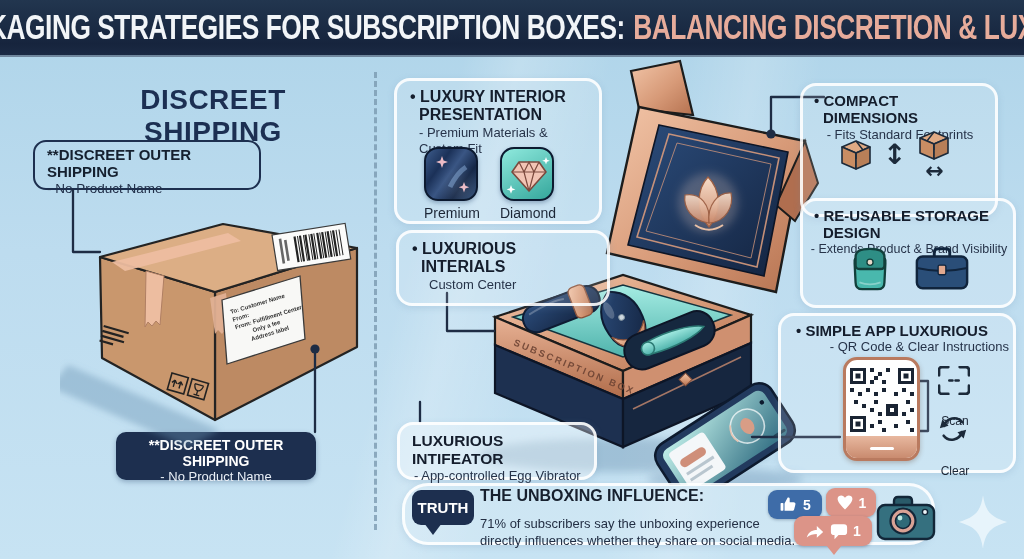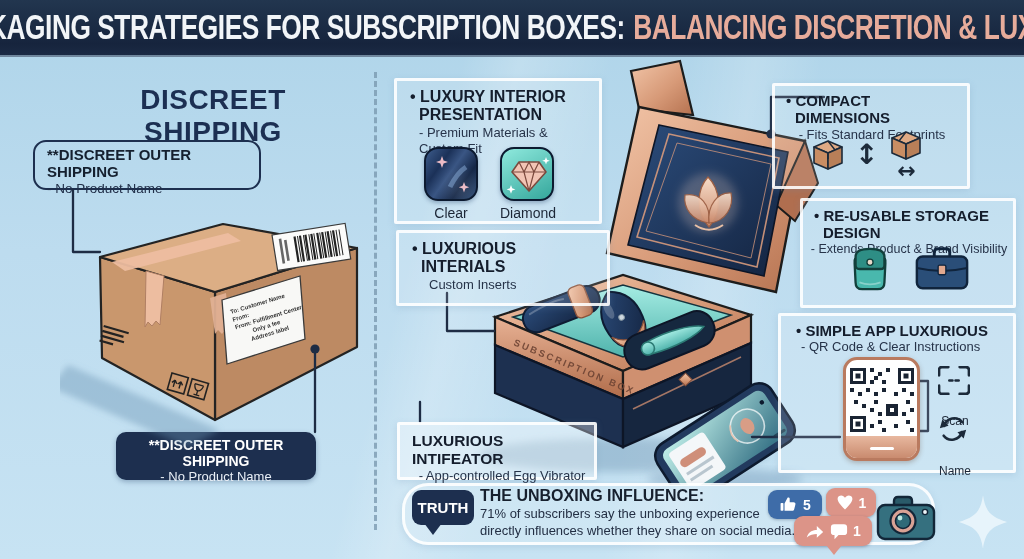--- a/index.html
+++ b/index.html
@@ -28,34 +28,34 @@
   .callout-outline .t1 { font-size:15px; font-weight:bold; color:#15202f; }
   .callout-outline .t2 { font-size:13.5px; color:#22304a; margin-top:1px; }
   .callout-dark { left:116px; top:432px; width:200px; height:48px;
     background:#1d2f4f; border-radius:10px; text-align:center; padding-top:5px;
     box-shadow:0 2px 5px rgba(40,70,110,.35); }
   .callout-dark .t1 { font-size:14px; font-weight:bold; color:#fff; }
   .callout-dark .t2 { font-size:13px; color:#e8eef6; }
   .divider { left:374px; top:72px; height:458px; width:0;
     border-left:3.5px dashed #7796ad; opacity:.75; }
   
-  .card { border:3px solid rgba(255,255,255,.88); border-radius:2px;
+  .card { border:3px solid rgba(255,255,255,.88); border-radius:16px;
     background:rgba(255,255,255,.14); box-shadow:0 2px 7px rgba(110,145,180,.22); }
   .card h3 { font-size:15px; font-weight:bold; color:#141d2c; line-height:1.15;
     padding-left:14px; text-indent:-9px; }
   .card .sub { font-size:13px; color:#263349; line-height:1.25; padding-left:14px; }
   #card-luxury { left:394px; top:78px; width:208px; height:146px; padding:7px 6px 0 8px; }
   #card-luxury h3 { font-size:16px; }
   #card-interials { left:396px; top:230px; width:214px; height:76px; padding:7px 6px 4px 8px; }
   #card-interials h3 { font-size:16px; }
   #card-intifeator { left:397px; top:422px; width:200px; height:58px; padding:7px 4px 0 12px;
     background:rgba(255,255,255,.34); }
   #card-intifeator h3 { font-size:15.5px; padding-left:0; text-indent:0; }
-  #card-intifeator .sub { padding-left:2px;text-align:center; }
-  #card-compact { left:772px; top:83px; width:198px; height:106px; padding:6px 4px 0 6px; }
+  #card-intifeator .sub { padding-left:2px; }
+  #card-compact { left:800px; top:83px; width:198px; height:134px; padding:6px 4px 0 6px; }
   #card-reusable { left:800px; top:198px; width:216px; height:110px; padding:6px 4px 0 6px; }
   #card-simpleapp { left:778px; top:313px; width:238px; height:160px; padding:6px 4px 0 10px; }
   .mat-row { position:absolute; left:27px; top:66px; display:flex; gap:22px; }
   .mat { width:54px; text-align:center; }
   .mat .tile { width:54px; height:54px; border-radius:14px; border:2px solid #0c1a30;
     position:relative; overflow:hidden; box-shadow:0 2px 4px rgba(30,60,100,.35); }
   .tile.velvet { background:
       radial-gradient(circle at 72% 82%, rgba(255,255,255,.10), transparent 45%),
       linear-gradient(125deg,#3d5c8c 0%,#1b3158 30%,#3a5684 48%,#142646 72%,#2c4a74 100%); }
   .tile.diamond { background:linear-gradient(150deg,#8fe9dd 0%,#35a79c 100%); }
@@ -73,21 +73,21 @@
     margin-left:-12px; background:#fff; border-radius:2px; }
   
   #truth-card { left:402px; top:483px; width:533px; height:62px; border-radius:26px; }
   .truth-badge { left:412px; top:490px; width:62px; height:35px; background:#1d2f4f;
     border-radius:9px; color:#fff; font-weight:bold; font-size:15px;
     display:flex; align-items:center; justify-content:center; z-index:6; }
   .truth-tail { left:424px; top:523px; width:0; height:0; z-index:6;
     border-left:9px solid transparent; border-right:9px solid transparent;
     border-top:12px solid #1d2f4f; }
   .truth-title { left:480px; top:487px; font-size:16px; font-weight:bold; color:#17202e; }
-  .truth-line { left:480px; font-size:13px; color:#232f44; }
+  .truth-line { left:480px; font-size:13px; color:#232f44;margin-top:10px; }
   .badge { position:absolute; border-radius:9px; display:flex; align-items:center;
     justify-content:center; gap:5px; color:#fff; font-size:14px; font-weight:bold;
     box-shadow:0 1px 3px rgba(40,60,90,.35); }
   .badge.blue { background:#3e6ca8; }
   .badge.rose { background:#dc9488; }
   .share-tail { left:826px; top:545px; width:0; height:0; z-index:7;
     border-left:8px solid transparent; border-right:8px solid transparent;
     border-top:10px solid #dc9488; }
 </style>
 </head>
@@ -272,39 +272,39 @@
     <div class="sub">- Premium Materials &amp; Custom Fit</div>
     <div class="mat-row">
       <div class="mat">
         <div class="tile velvet">
           <svg width="54" height="54" viewBox="0 0 54 54">
             <path d="M40,18 q-9,6 -16,20" stroke="rgba(140,175,220,.5)" stroke-width="5" fill="none"></path>
             <path d="M16,7 l1.6,4.4 4.4,1.6 -4.4,1.6 -1.6,4.4 -1.6,-4.4 -4.4,-1.6 4.4,-1.6 Z" fill="#ecbcc6"></path>
             <path d="M38,33 l1.4,3.8 3.8,1.4 -3.8,1.4 -1.4,3.8 -1.4,-3.8 -3.8,-1.4 3.8,-1.4 Z" fill="#ecbcc6"></path>
           </svg>
         </div>
-        <div class="lbl">Clear</div>
+        <div class="lbl">Premium</div>
       </div>
       <div class="mat">
         <div class="tile diamond">
           <svg width="54" height="54" viewBox="0 0 54 54">
             <polygon points="17,13 37,13 44,23 27,42 10,23" fill="#f2c4b4" stroke="#7c4a3e" stroke-width="1.6" stroke-linejoin="round"></polygon>
             <path d="M10,23 H44 M17,13 L22,23 L27,42 M37,13 L32,23 L27,42 M22,23 L27,13 L32,23" stroke="#7c4a3e" stroke-width="1.2" fill="none"></path>
             <path d="M9,36 l1.2,3.2 3.2,1.2 -3.2,1.2 -1.2,3.2 -1.2,-3.2 -3.2,-1.2 3.2,-1.2 Z" fill="#fff"></path>
             <path d="M44,8 l1,2.8 2.8,1 -2.8,1 -1,2.8 -1,-2.8 -2.8,-1 2.8,-1 Z" fill="#fff"></path>
           </svg>
         </div>
         <div class="lbl">Diamond</div>
       </div>
     </div>
   </div>
 
   <div class="abs card" id="card-interials" style="z-index:4">
     <h3>• LUXURIOUS INTERIALS</h3>
-    <div class="sub" style="padding-left:22px">Custom Inserts</div>
+    <div class="sub" style="padding-left:22px">Custom Center</div>
   </div>
 
   <div class="abs card" id="card-intifeator" style="z-index:4">
     <h3>LUXURIOUS INTIFEATOR</h3>
     <div class="sub">- App-controlled Egg Vibrator</div>
   </div>
 
   <div class="abs card" id="card-compact" style="z-index:4">
     <h3>• COMPACT DIMENSIONS</h3>
     <div class="sub" style="text-align:center;padding-left:0">- Fits Standard Footprints</div>
@@ -342,21 +342,21 @@
         <path d="M22,11 V7 Q22,3 26,3 h8 Q38,3 38,7 v4" fill="none" stroke="#10243c" stroke-width="3"></path>
         <rect x="4" y="11" width="52" height="33" rx="6" fill="#2a4e78" stroke="#10243c" stroke-width="2.5"></rect>
         <path d="M4,23 Q30,29 56,23" fill="none" stroke="#10243c" stroke-width="2"></path>
         <rect x="26" y="20" width="8" height="10" rx="1.5" fill="#e2a98f" stroke="#10243c" stroke-width="1.4"></rect>
       </svg>
     </div>
   </div>
 
   <div class="abs card" id="card-simpleapp" style="z-index:4">
     <h3>• SIMPLE APP LUXURIOUS</h3>
-    <div class="sub" style="text-align:left;padding-left:10px">- QR Code &amp; Clear Instructions</div>
+    <div class="sub" style="text-align:right;padding-left:10px">- QR Code &amp; Clear Instructions</div>
   </div>
 
   <div class="abs qr-phone" style="z-index:5">
     <svg style="position:absolute;left:4px;top:8px" width="64" height="64" viewBox="0 0 64 64">
       <g fill="#1a2433">
         <rect x="0" y="0" width="16" height="16"></rect>
           <rect x="48" y="0" width="16" height="16"></rect>
           <rect x="0" y="48" width="16" height="16"></rect>
         <rect x="3" y="3" width="10" height="10" fill="#fff"></rect>
           <rect x="51" y="3" width="10" height="10" fill="#fff"></rect>
@@ -410,21 +410,21 @@
   </svg>
   <div class="abs small-lbl" style="left:934px;top:396px;width:42px;z-index:5">Scan</div>
   <svg class="abs" style="left:938px;top:414px;z-index:5" width="30" height="30" viewBox="0 0 29 29">
     <g fill="none" stroke="#1c2a3a" stroke-width="2.6" stroke-linecap="round">
       <path d="M23.5,8 A10,10 0 0 0 6,11.5"></path>
       <path d="M5.5,21 A10,10 0 0 0 23,17.5"></path>
     </g>
     <polygon points="4.2,5.2 1.8,13.8 10.2,11.4" fill="#1c2a3a"></polygon>
     <polygon points="24.8,23.8 27.2,15.2 18.8,17.6" fill="#1c2a3a"></polygon>
   </svg>
-  <div class="abs small-lbl" style="left:934px;top:446px;width:42px;z-index:5">Name</div>
+  <div class="abs small-lbl" style="left:934px;top:446px;width:42px;z-index:5">Clear</div>
 
   <div class="abs card" id="truth-card" style="z-index:4"></div>
   <div class="abs truth-badge">TRUTH</div>
   <div class="abs truth-tail"></div>
   <div class="abs truth-title" style="z-index:5">THE UNBOXING INFLUENCE:</div>
   <div class="abs truth-line" style="top:506px;z-index:5">71% of subscribers say the unboxing experience</div>
   <div class="abs truth-line" style="top:523px;z-index:5">directly influences whether they share on social media.</div>
 
   <div class="abs badge blue" style="left:768px;top:490px;width:54px;height:29px;z-index:6">
     <svg width="19" height="19" viewBox="0 0 24 24">

